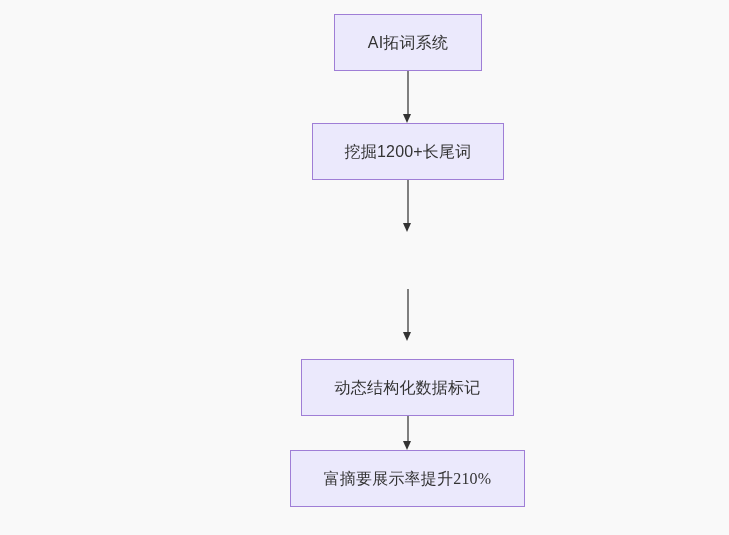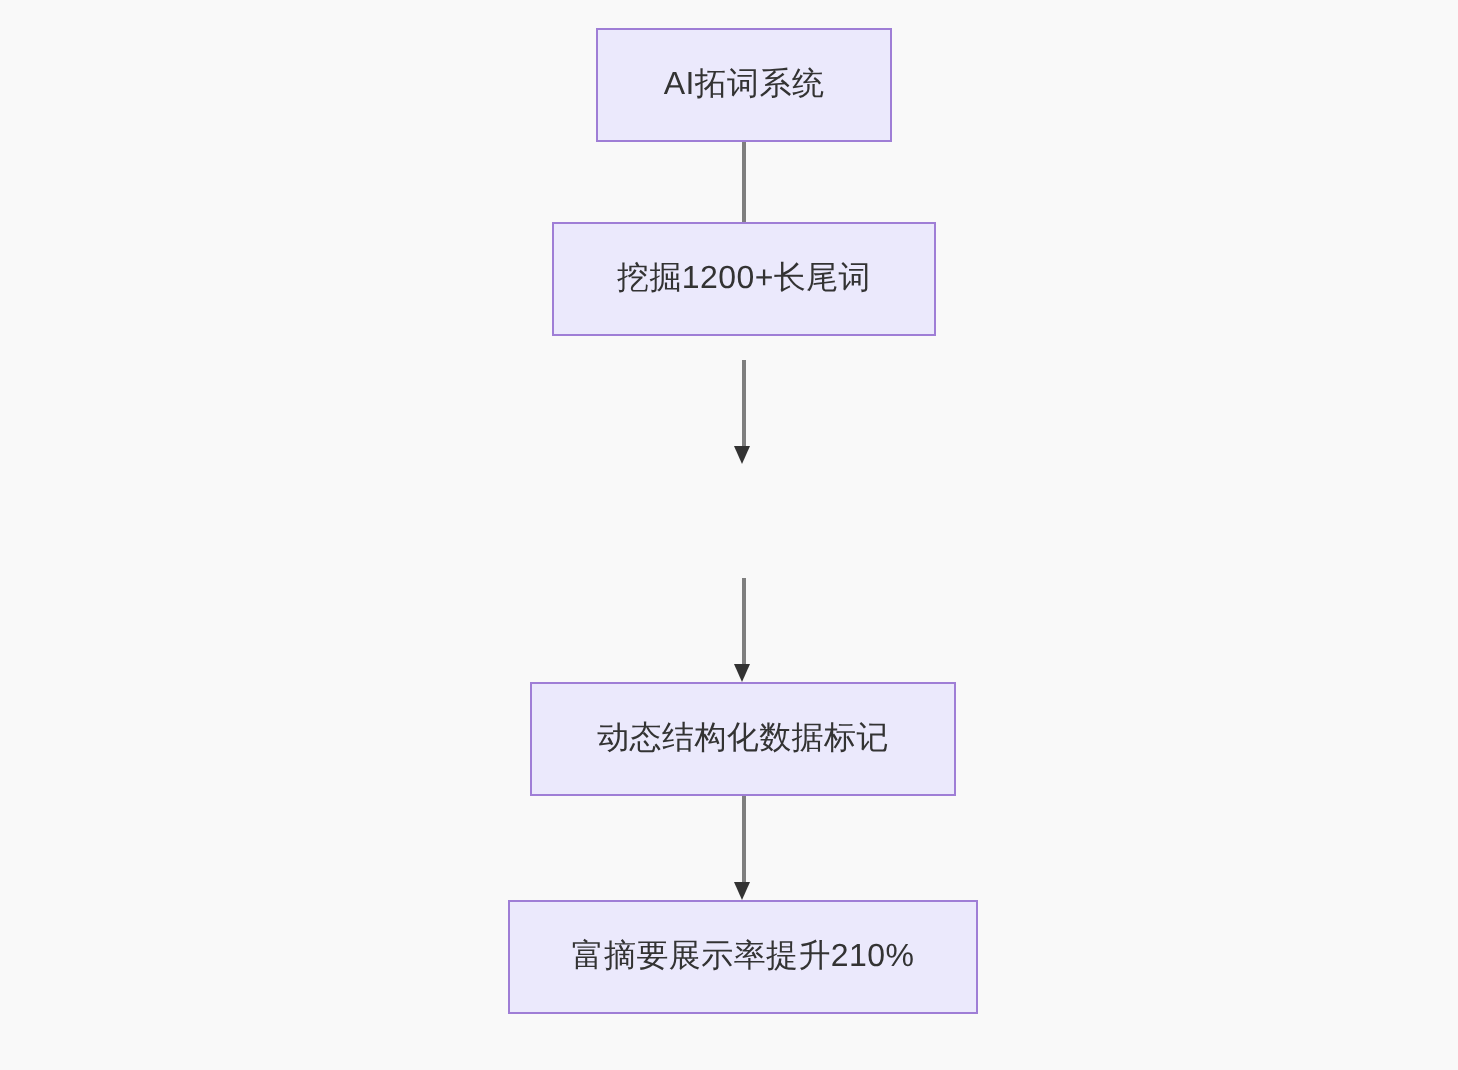--- a/index.html
+++ b/index.html
@@ -10,20 +10,21 @@
     width: 729px;
     height: 535px;
     background: #f9f9f9;
     font-family: "Liberation Sans", "DejaVu Sans", sans-serif;
     overflow: hidden;
   }
   #flowchart {
     position: relative;
     width: 660px;
     height: 535px;
+    margin-left: 36px;
   }
   .node {
     position: absolute;
     box-sizing: border-box;
     background: #ebe9fc;
     border: 1.5px solid #9f7ed6;
     display: flex;
     align-items: center;
     justify-content: center;
     color: #333333;
@@ -78,26 +79,26 @@
 
   <div class="edge" style="left:371px; top:398px; height:52px;">
     <div class="edge-line" style="height:43px;"></div>
     <div class="edge-head" style="top:43px;"></div>
   </div>
 
   <div class="node" style="left:298px; top:14px; width:148px; height:57px;">
     <span class="node-label">AI拓词系统</span>
   </div>
 
-  <div class="node" style="left:276px; top:111px; width:192px; height:57px;">
+  <div class="node" style="left:276px; top:123px; width:192px; height:57px;">
     <span class="node-label">挖掘1200+长尾词</span>
   </div>
 
 
-  <div class="node" style="left:265px; top:341px; width:213px; height:57px;">
+  <div class="node" style="left:265px; top:359px; width:213px; height:57px;">
     <span class="node-label">动态结构化数据标记</span>
   </div>
 
-  <div class="node" style="left:254px; top:450px; width:235px; height:57px;">
+  <div class="node" style="left:254px; top:450px; width:235px; height:57px;font-family:Liberation Serif, serif;">
     <span class="node-label">富摘要展示率提升210%</span>
   </div>
 
 </div>
 
 </body></html>

